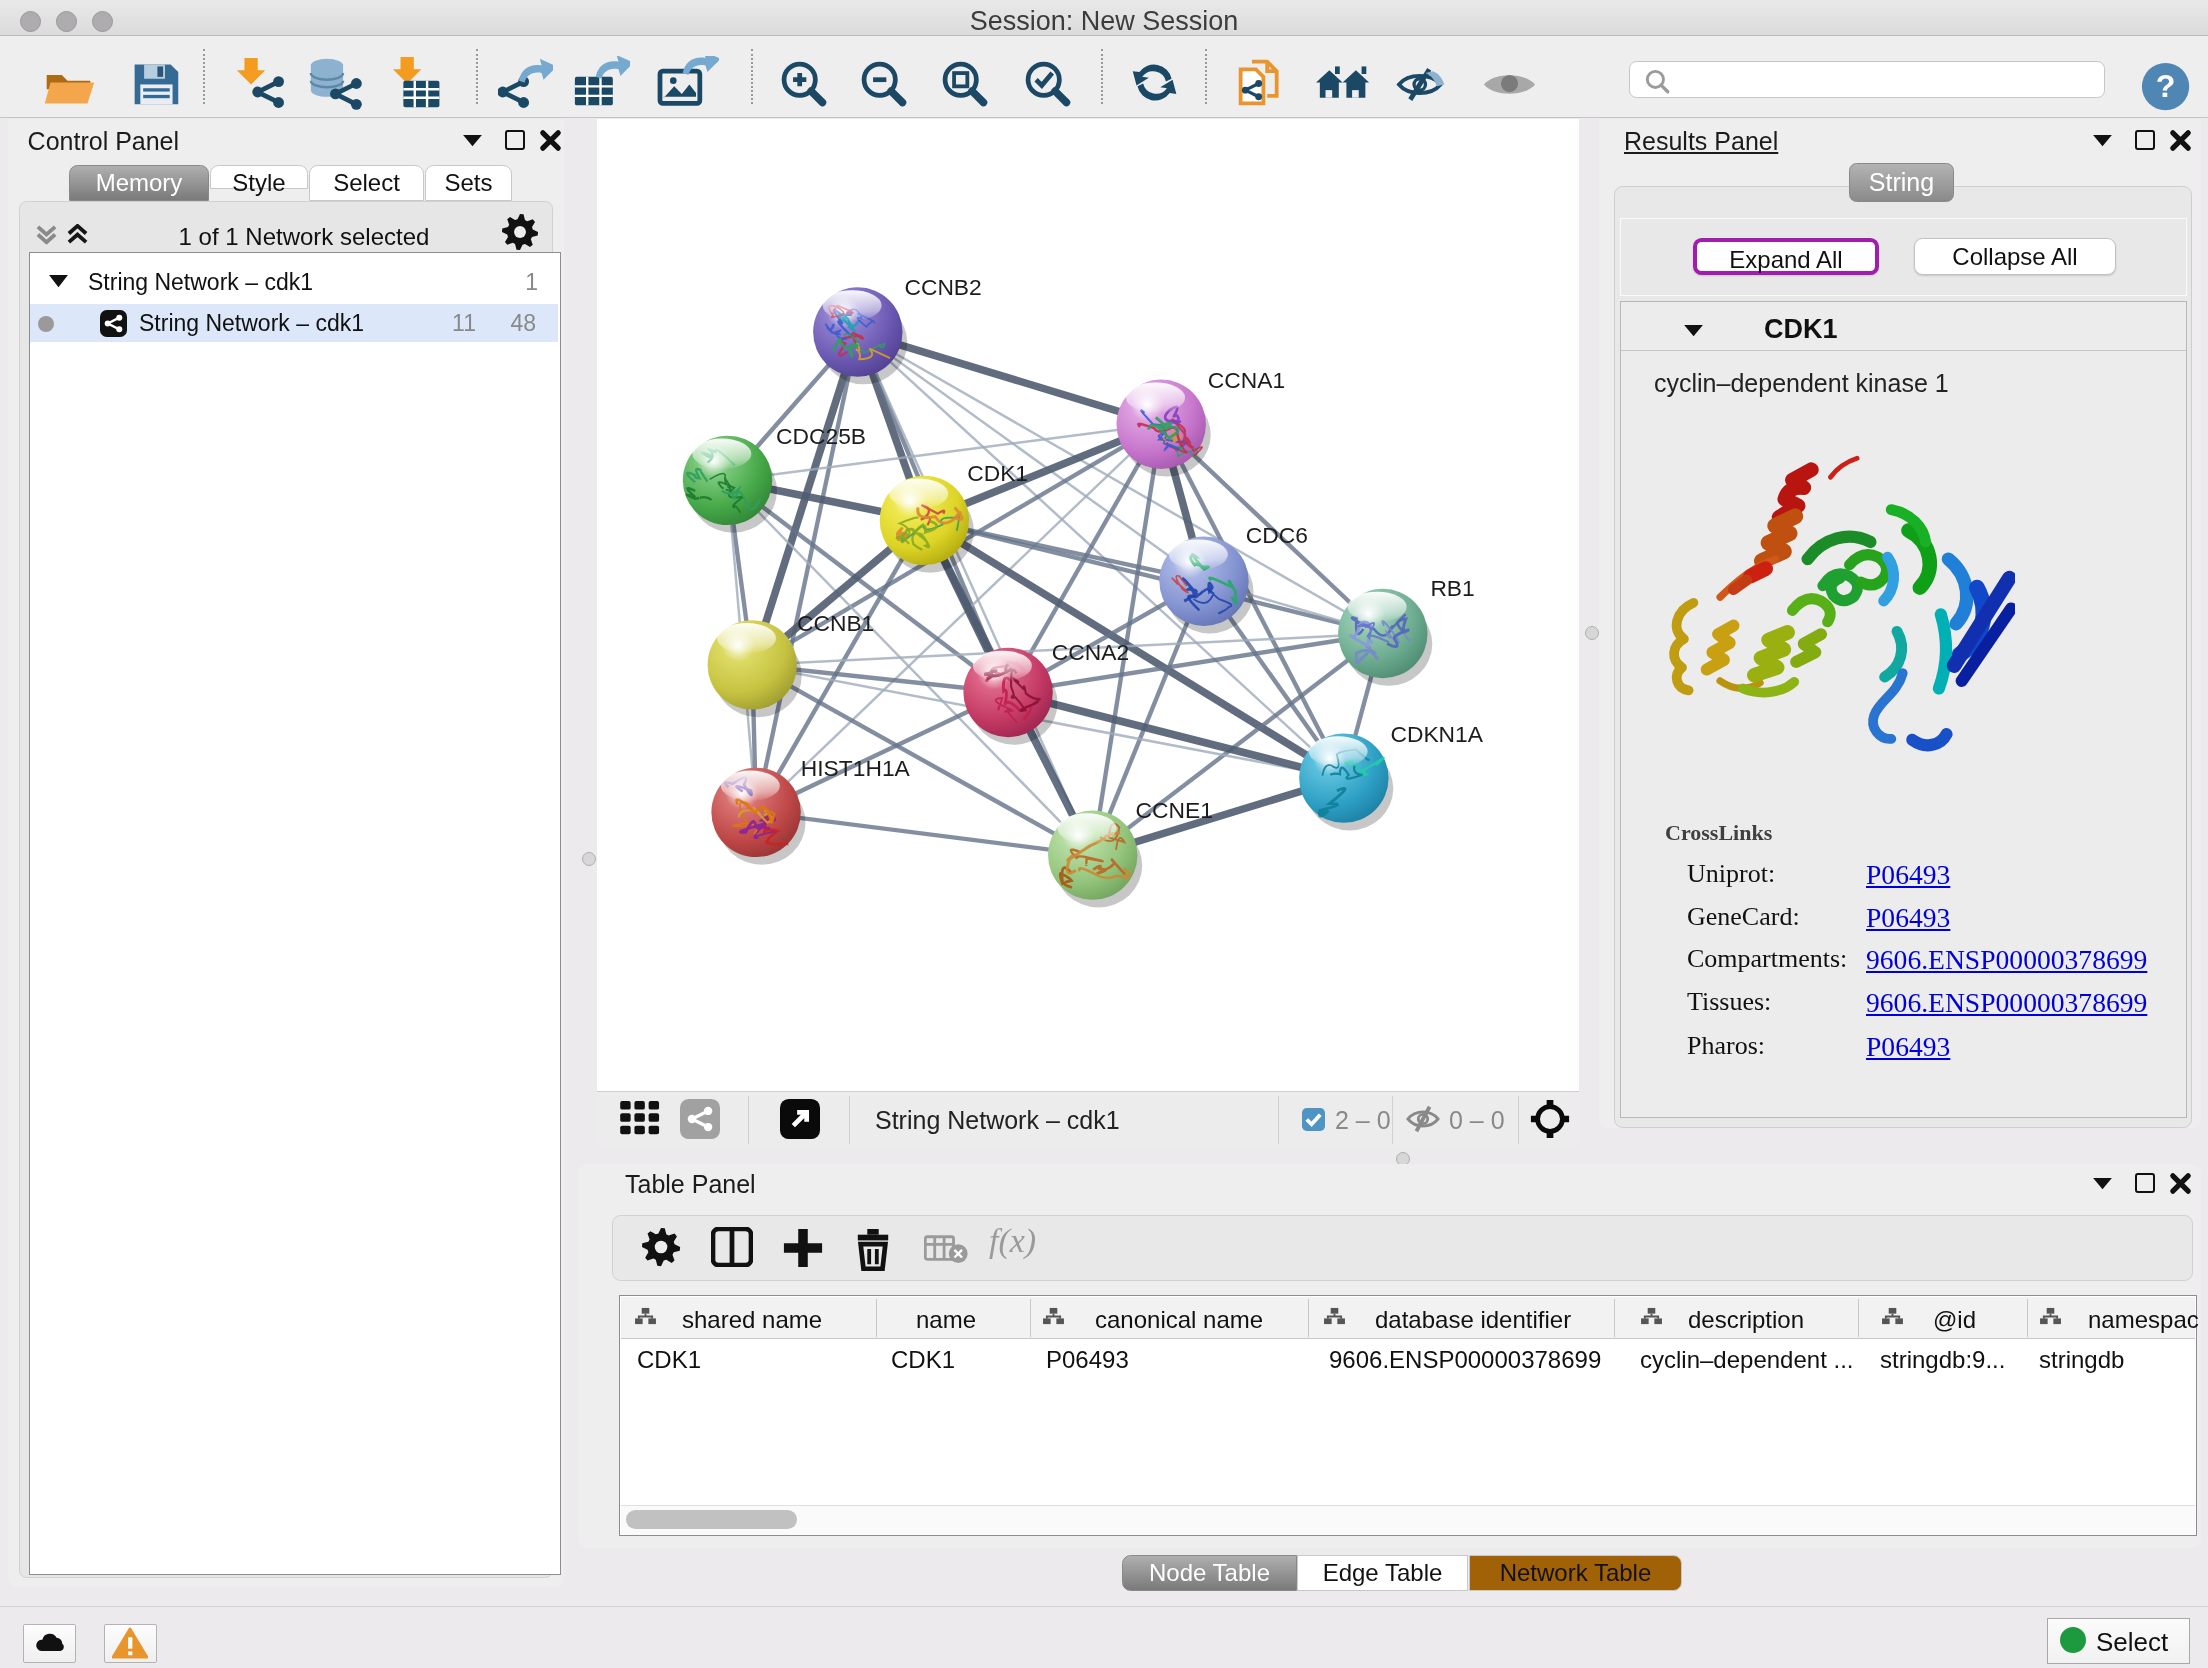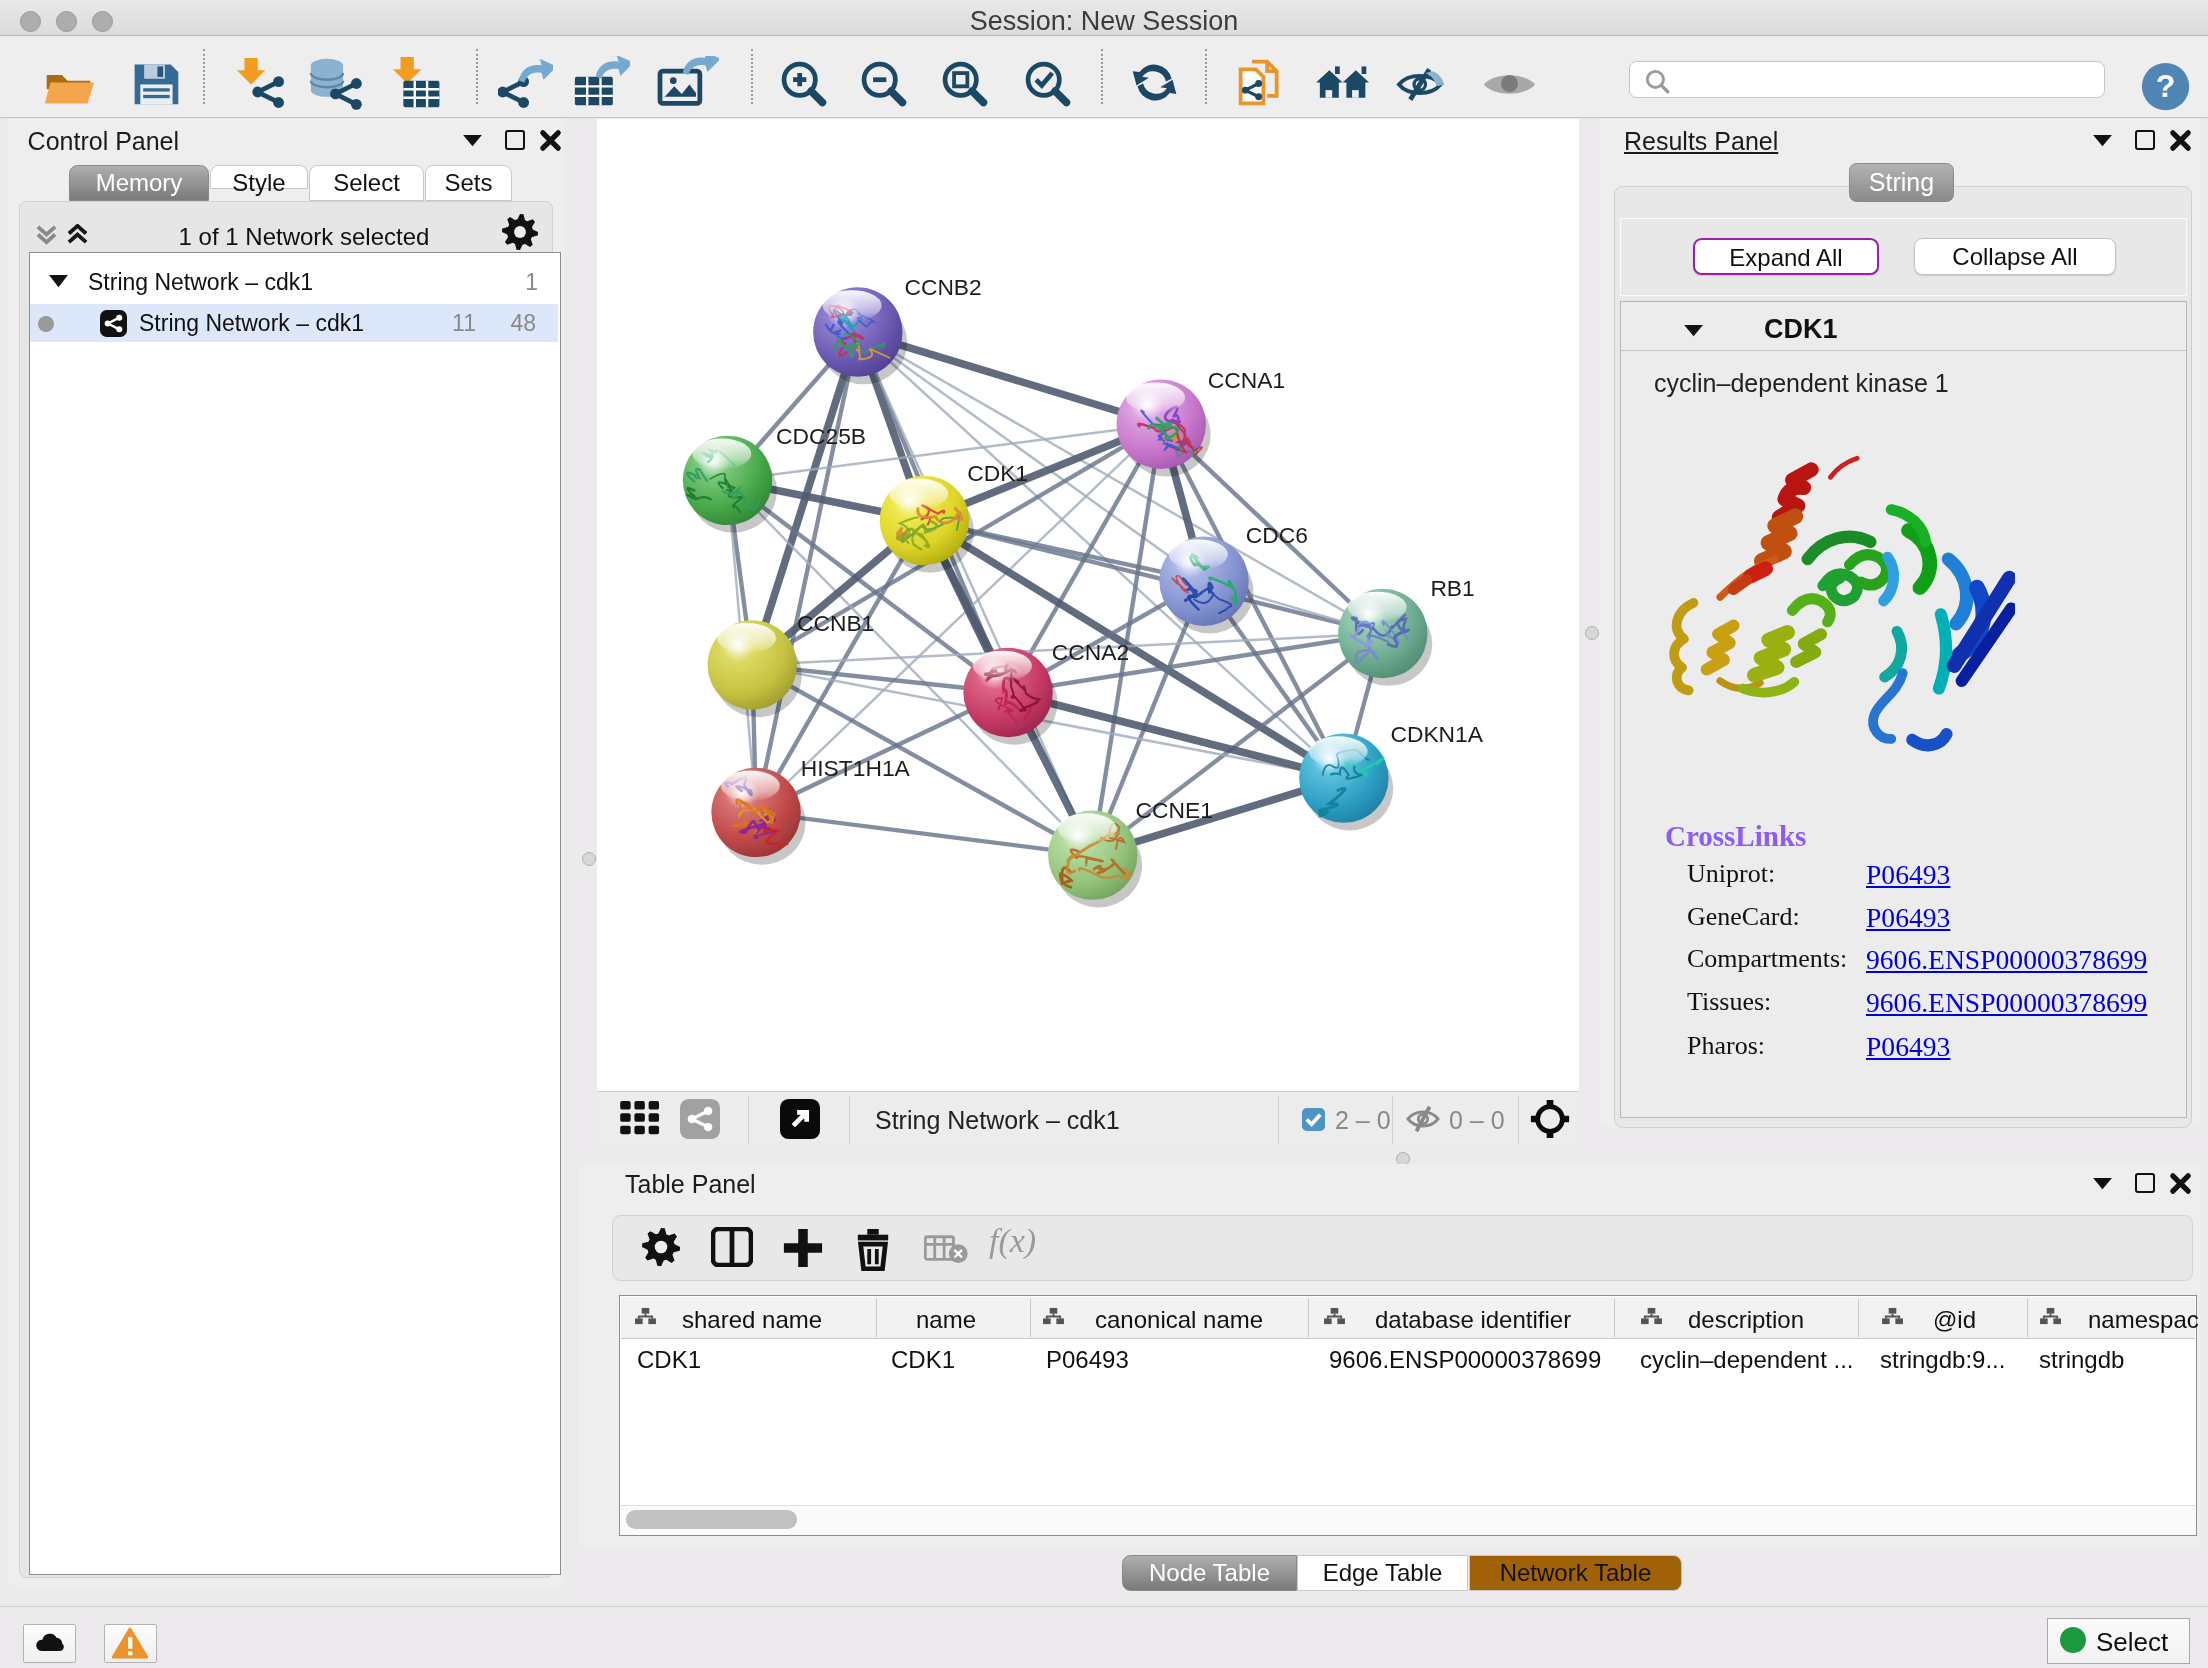--- a/index.html
+++ b/index.html
@@ -464,21 +464,21 @@
 <svg style="position:absolute;left:2091px;top:133px;" width="23" height="15" viewBox="0 0 24 16">
     <path d="M2 2 h20 l-10 12 z" fill="#111"></path>
   </svg>
 <div class="abs" style="left:2135px;top:130px;width:20px;height:20px;border:2.9px solid #111;border-radius:2.9px;box-sizing:border-box;"></div>
 <svg style="position:absolute;left:2169px;top:129px;" width="23" height="23" viewBox="0 0 24 24">
     <path d="M4 4 L20 20 M20 4 L4 20" stroke="#111" stroke-width="5.5" stroke-linecap="round"></path>
   </svg>
 <div class="abs" style="left:1614px;top:186px;width:578px;height:942px;background:#e9e8e9;border:1px solid #cfcecf;border-radius:8.6px;box-sizing:border-box;"></div>
 <div class="abs" style="left:1849px;top:163px;width:105px;height:39px;background:linear-gradient(#b4b3b4,#8b8a8b);border:1px solid #8a898a;border-radius:7.6px;box-sizing:border-box;color:#fff;font-size:25px;text-align:center;line-height:37px;">String</div>
 <div class="abs" style="left:1620px;top:218px;width:567px;height:78px;border:1.9px groove #fbfafb;box-sizing:border-box;"></div>
-<div class="abs" style="left:1693px;top:238px;width:186px;height:37px;background:#fff;border:2px solid #a21caf;border-radius:8.6px;box-sizing:border-box;font-size:24px;color:#111;text-align:center;line-height:35px;box-shadow:0 1px 1.9px rgba(0,0,0,0.15);">Expand All</div>
+<div class="abs" style="left:1693px;top:238px;width:186px;height:37px;background:#fff;border:4px solid #a21caf;border-radius:8.6px;box-sizing:border-box;font-size:24px;color:#111;text-align:center;line-height:35px;box-shadow:0 1px 1.9px rgba(0,0,0,0.15);">Expand All</div>
 <div class="abs" style="left:1914px;top:238px;width:202px;height:37px;background:#fff;border:1px solid #c2c1c2;border-radius:8.6px;box-sizing:border-box;font-size:24px;color:#111;text-align:center;line-height:35px;box-shadow:0 1px 1.9px rgba(0,0,0,0.15);">Collapse All</div>
 <div class="abs" style="left:1620px;top:301px;width:567px;height:817px;background:#ececec;border:1px solid #b8b7b8;box-sizing:border-box;"></div>
 <div class="abs" style="left:1621px;top:302px;width:565px;height:49px;background:#ececec;border-bottom:1px solid #c6c5c6;box-sizing:border-box;"></div>
 <svg style="position:absolute;left:1682px;top:323px;" width="25" height="15" viewBox="0 0 26 16">
     <path d="M2 2 h20 l-10 12 z" fill="#111"></path>
   </svg>
 <div class="abs" style="left:1764px;top:314px;font-size:27px;font-weight:bold;color:#111;">CDK1</div>
 <div class="abs" style="left:1654px;top:369px;font-size:25px;color:#222;">cyclin–dependent kinase 1</div>
 <svg style="position:absolute;left:1663px;top:443px;" width="352" height="314" viewBox="0 0 370 330">
     <path d="M176 36 q10 -14 28 -20" fill="none" stroke="#cc2018" stroke-width="5.12" stroke-linecap="round" stroke-linejoin="round"></path>
@@ -502,21 +502,21 @@
     <path d="M246 198 c10 18 4 38 -13 48" fill="none" stroke="#10a8a0" stroke-width="11.52" stroke-linecap="round" stroke-linejoin="round"></path>
     <path d="M292 180 q12 40 -2 78" fill="none" stroke="#00b0b4" stroke-width="12.8" stroke-linecap="round" stroke-linejoin="round"></path>
     <path d="M300 122 c22 18 26 48 8 68" fill="none" stroke="#2080d8" stroke-width="14.08" stroke-linecap="round" stroke-linejoin="round"></path>
     <path d="M330 152 c14 26 6 56 -18 70" fill="none" stroke="#1048c8" stroke-width="16.64" stroke-linecap="round" stroke-linejoin="round"></path>
     <path d="M364 142 l-58 92" fill="none" stroke="#1030b0" stroke-width="15.36" stroke-linecap="round" stroke-linejoin="round"></path>
     <path d="M366 174 l-52 76" fill="none" stroke="#0820a0" stroke-width="12.8" stroke-linecap="round" stroke-linejoin="round"></path>
     <path d="M252 242 c-6 22 -24 28 -30 44 c-5 14 6 26 18 25" fill="none" stroke="#2874d0" stroke-width="10.24" stroke-linecap="round" stroke-linejoin="round"></path>
     <path d="M262 312 c14 10 30 6 36 -6" fill="none" stroke="#1850c8" stroke-width="12.8" stroke-linecap="round" stroke-linejoin="round"></path>
     <path d="M236 120 c10 14 8 34 -4 46" fill="none" stroke="#30a0e0" stroke-width="11.52" stroke-linecap="round" stroke-linejoin="round"></path>
   </svg>
-<div class="abs" style="left:1665px;top:820px;font-size:29px;font-weight:bold;font-family:'Liberation Serif',serif;color:#8b5cf6;">CrossLinks</div>
+<div class="abs" style="left:1665px;top:820px;font-size:22px;font-weight:bold;font-family:'Liberation Serif',serif;color:#404040;">CrossLinks</div>
 <div class="abs" style="left:1687px;top:859px;font-size:26px;font-family:'Liberation Serif',serif;color:#111;">Uniprot:</div>
 <div class="abs" style="left:1866px;top:859px;font-size:27.6px;font-family:'Liberation Serif',serif;color:#0000dd;text-decoration:underline;">P06493</div>
 <div class="abs" style="left:1687px;top:902px;font-size:26px;font-family:'Liberation Serif',serif;color:#111;">GeneCard:</div>
 <div class="abs" style="left:1866px;top:902px;font-size:27.6px;font-family:'Liberation Serif',serif;color:#0000dd;text-decoration:underline;">P06493</div>
 <div class="abs" style="left:1687px;top:944px;font-size:26px;font-family:'Liberation Serif',serif;color:#111;">Compartments:</div>
 <div class="abs" style="left:1866px;top:944px;font-size:27.6px;font-family:'Liberation Serif',serif;color:#0000dd;text-decoration:underline;">9606.ENSP00000378699</div>
 <div class="abs" style="left:1687px;top:987px;font-size:26px;font-family:'Liberation Serif',serif;color:#111;">Tissues:</div>
 <div class="abs" style="left:1866px;top:987px;font-size:27.6px;font-family:'Liberation Serif',serif;color:#0000dd;text-decoration:underline;">9606.ENSP00000378699</div>
 <div class="abs" style="left:1687px;top:1031px;font-size:26px;font-family:'Liberation Serif',serif;color:#111;">Pharos:</div>
 <div class="abs" style="left:1866px;top:1031px;font-size:27.6px;font-family:'Liberation Serif',serif;color:#0000dd;text-decoration:underline;">P06493</div>

